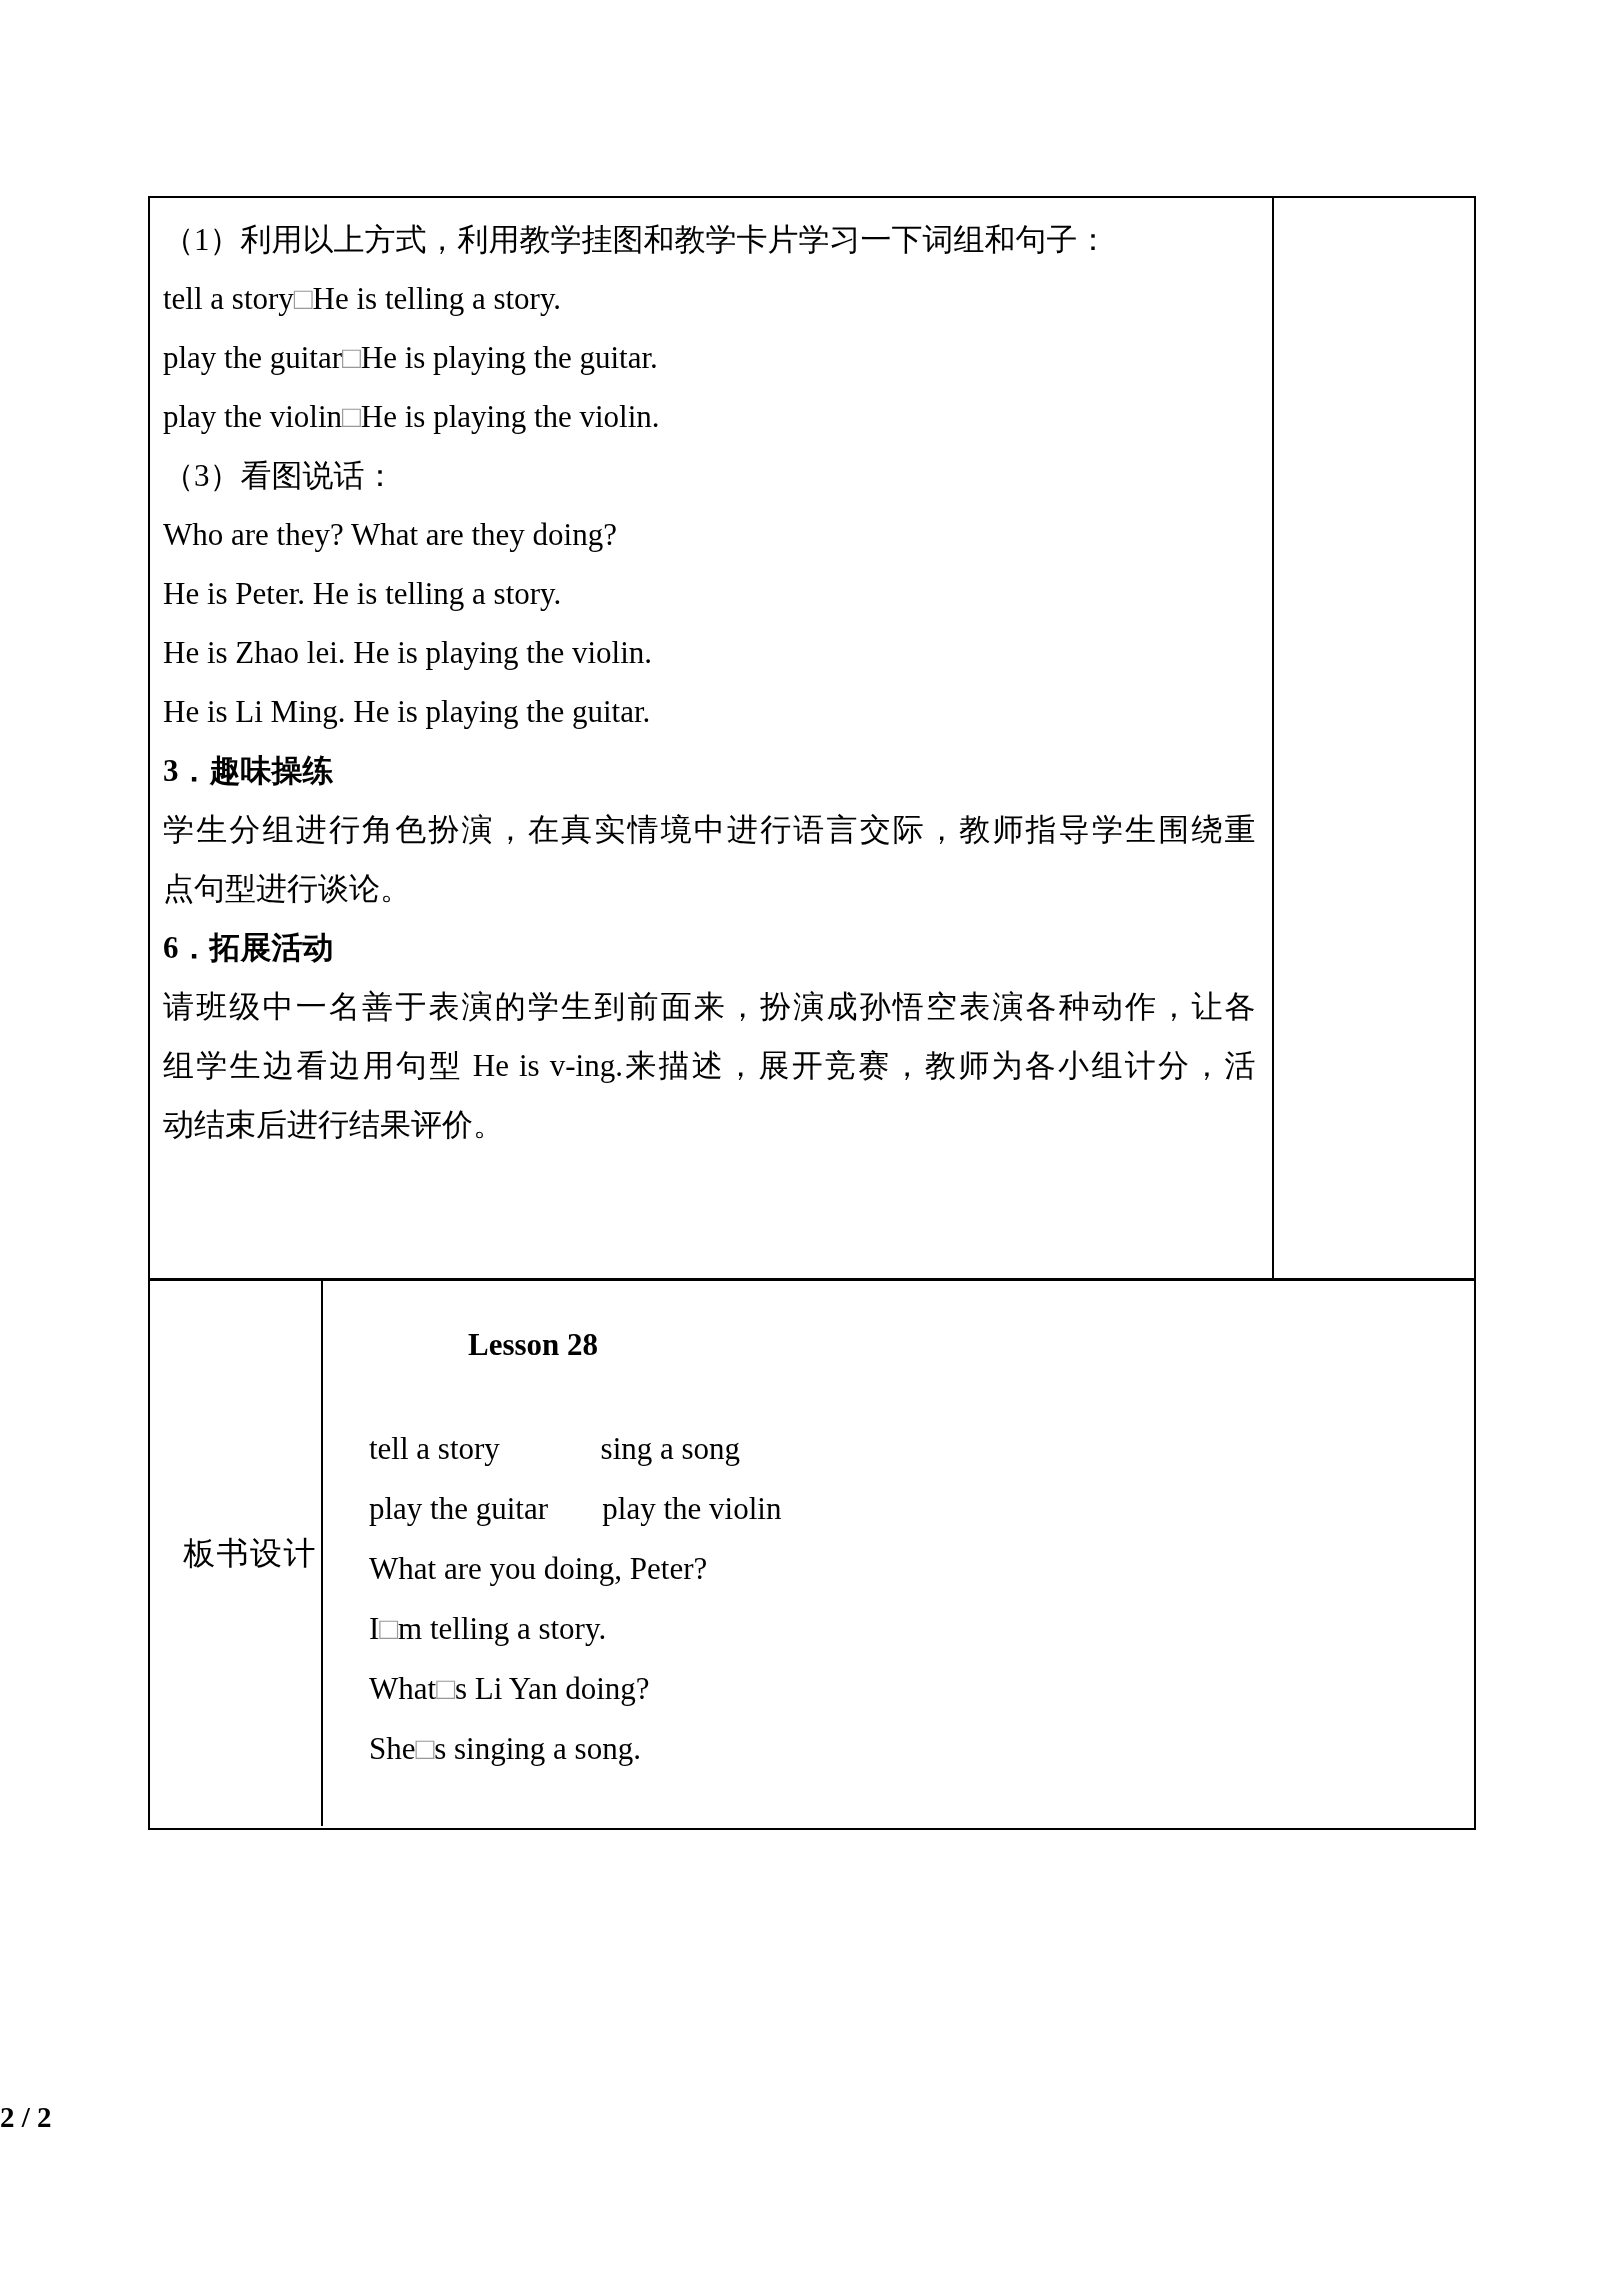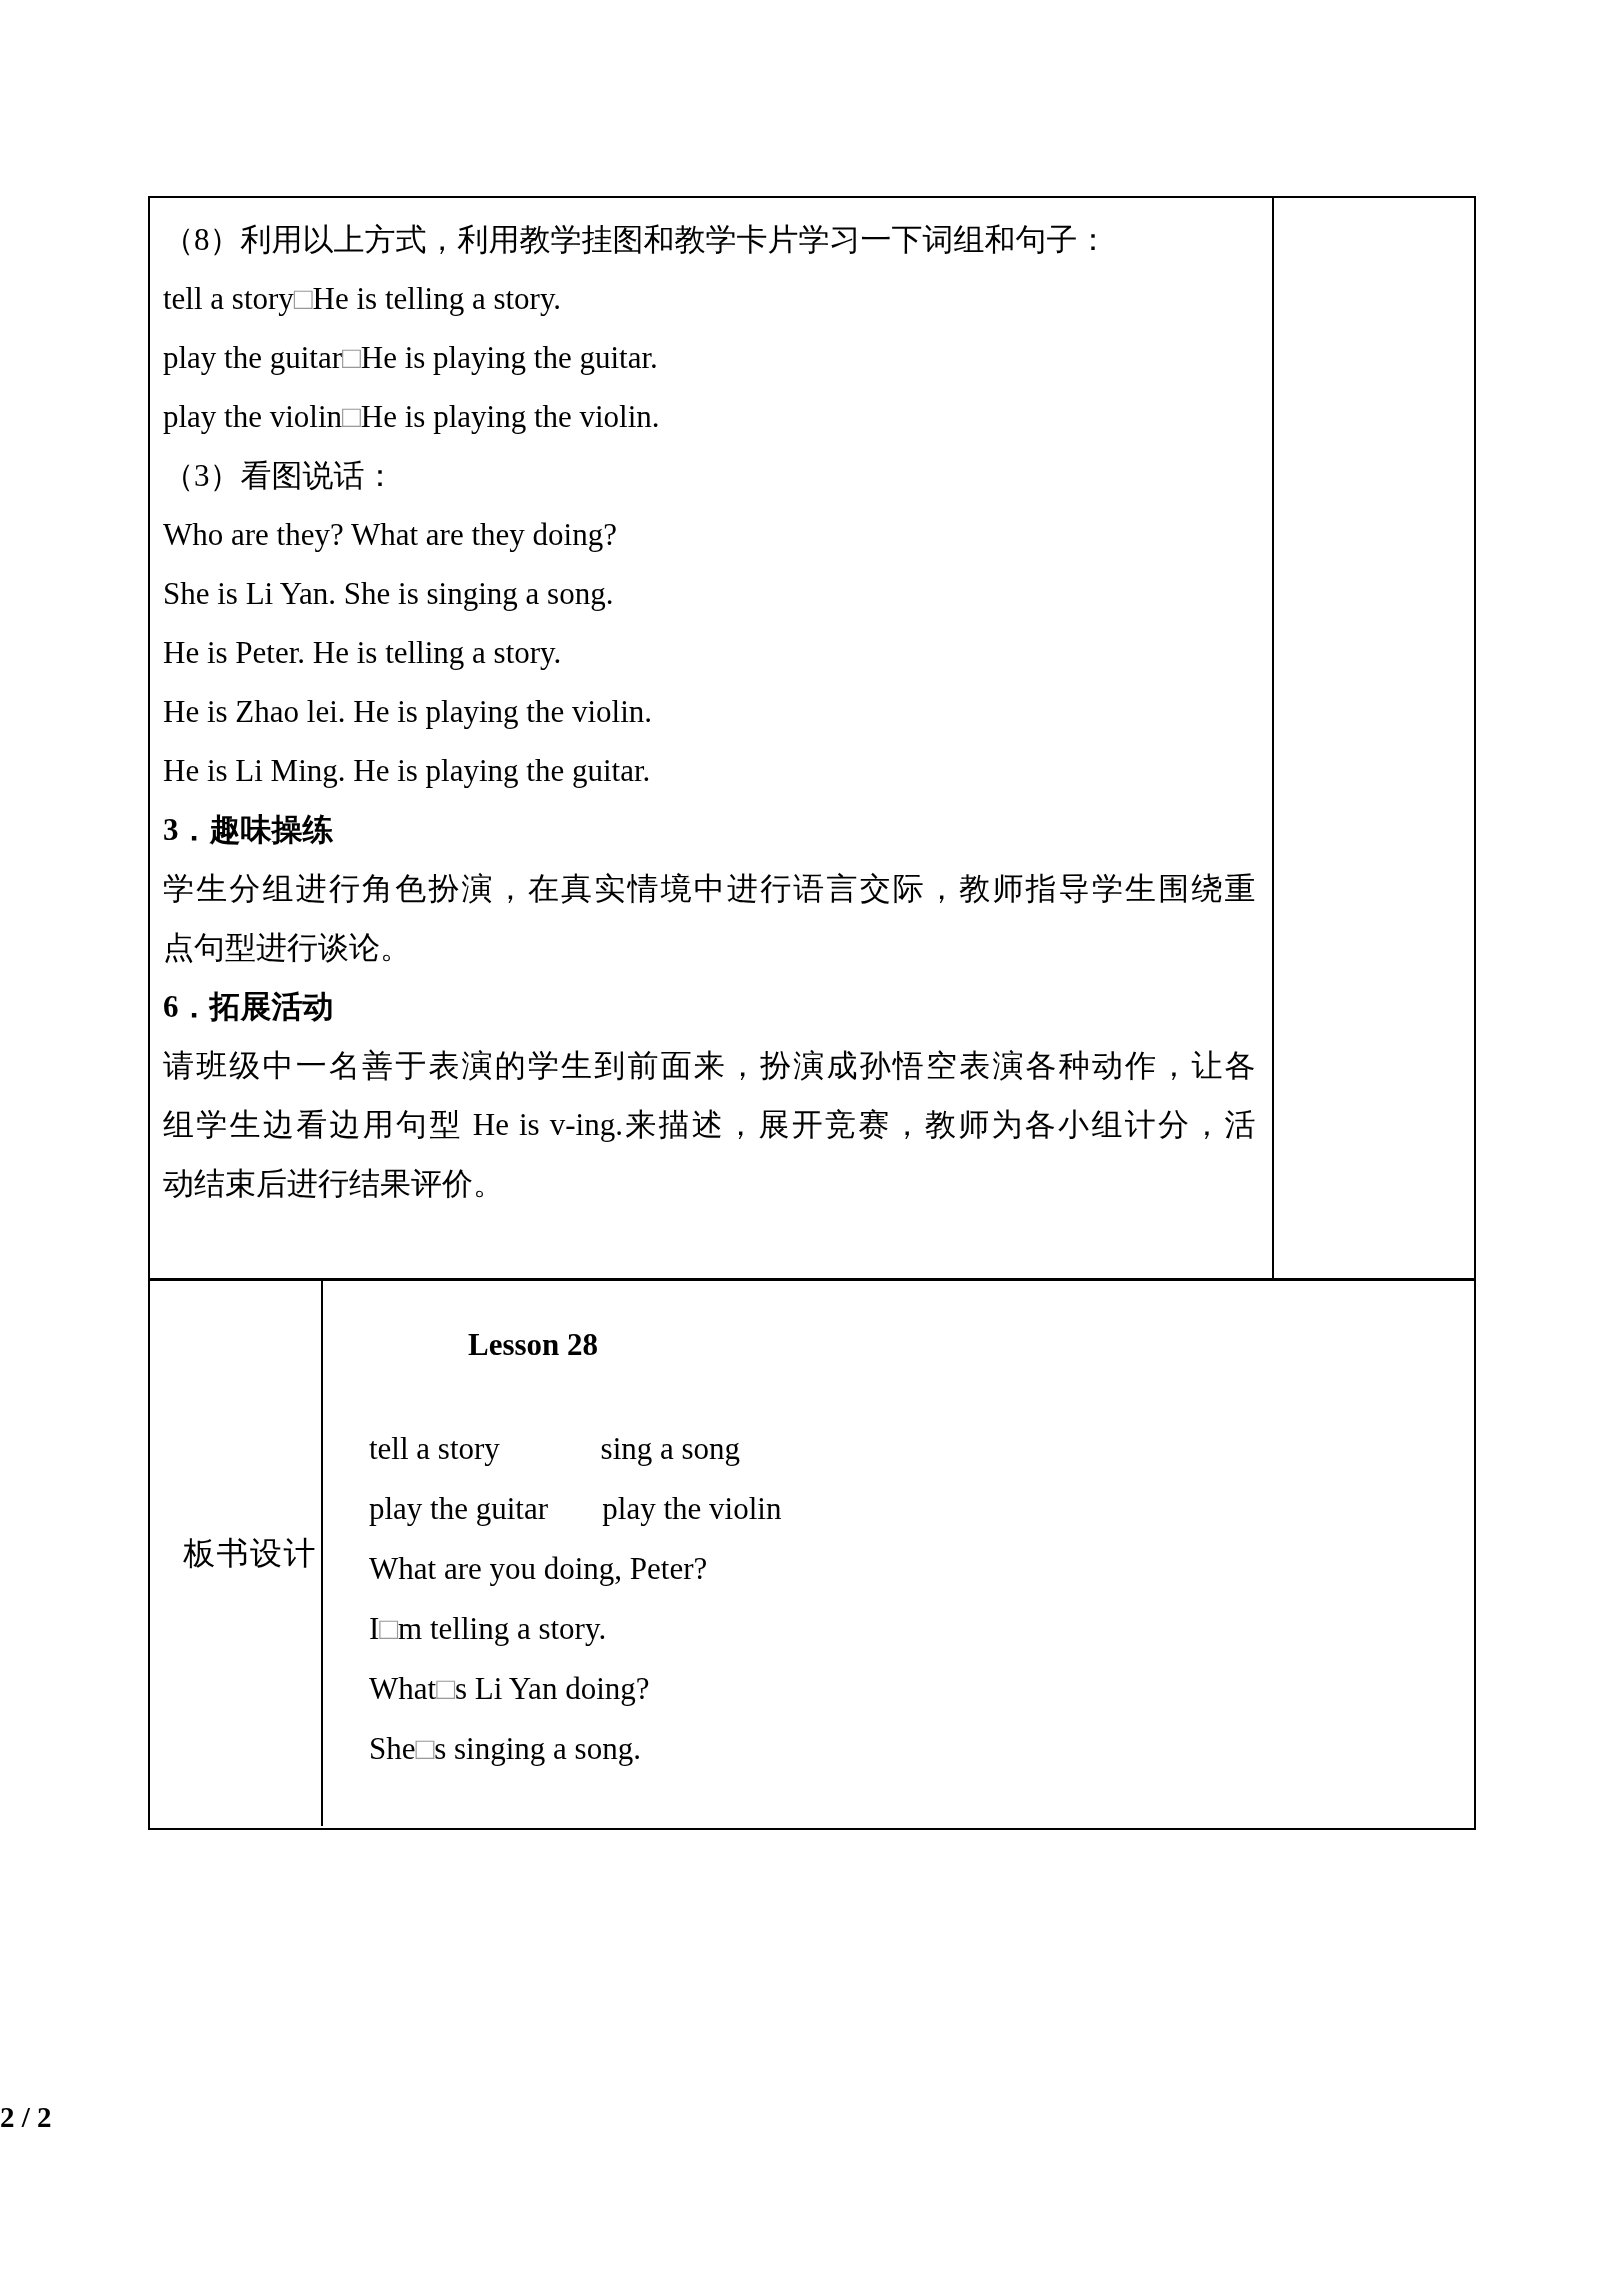--- a/index.html
+++ b/index.html
@@ -59,27 +59,26 @@
     font-weight: bold;
     font-size: 29px;
   }
 </style>
 </head>
 <body>
 
 <div class="doc-table">
   <div class="trow row-steps">
     <div class="cell cell-steps">
-      <div class="line">（8）利用以上方式，利用教学挂图和教学卡片学习一下词组和句子：</div>
+      <div class="line">（1）利用以上方式，利用教学挂图和教学卡片学习一下词组和句子：</div>
       <div class="line">tell a story<span class="mg">□</span>He is telling a story.</div>
       <div class="line">play the guitar<span class="mg">□</span>He is playing the guitar.</div>
       <div class="line">play the violin<span class="mg">□</span>He is playing the violin.</div>
       <div class="line">（3）看图说话：</div>
       <div class="line">Who are they? What are they doing?</div>
-      <div class="line">She is Li Yan. She is singing a song.</div>
       <div class="line">He is Peter. He is telling a story.</div>
       <div class="line">He is Zhao lei. He is playing the violin.</div>
       <div class="line">He is Li Ming. He is playing the guitar.</div>
       <div class="line h">3．趣味操练</div>
       <div class="line jl">学生分组进行角色扮演，在真实情境中进行语言交际，教师指导学生围绕重</div>
       <div class="line">点句型进行谈论。</div>
       <div class="line h">6．拓展活动</div>
       <div class="line jl">请班级中一名善于表演的学生到前面来，扮演成孙悟空表演各种动作，让各</div>
       <div class="line jl">组学生边看边用句型 He is v-ing.来描述，展开竞赛，教师为各小组计分，活</div>
       <div class="line">动结束后进行结果评价。</div>

